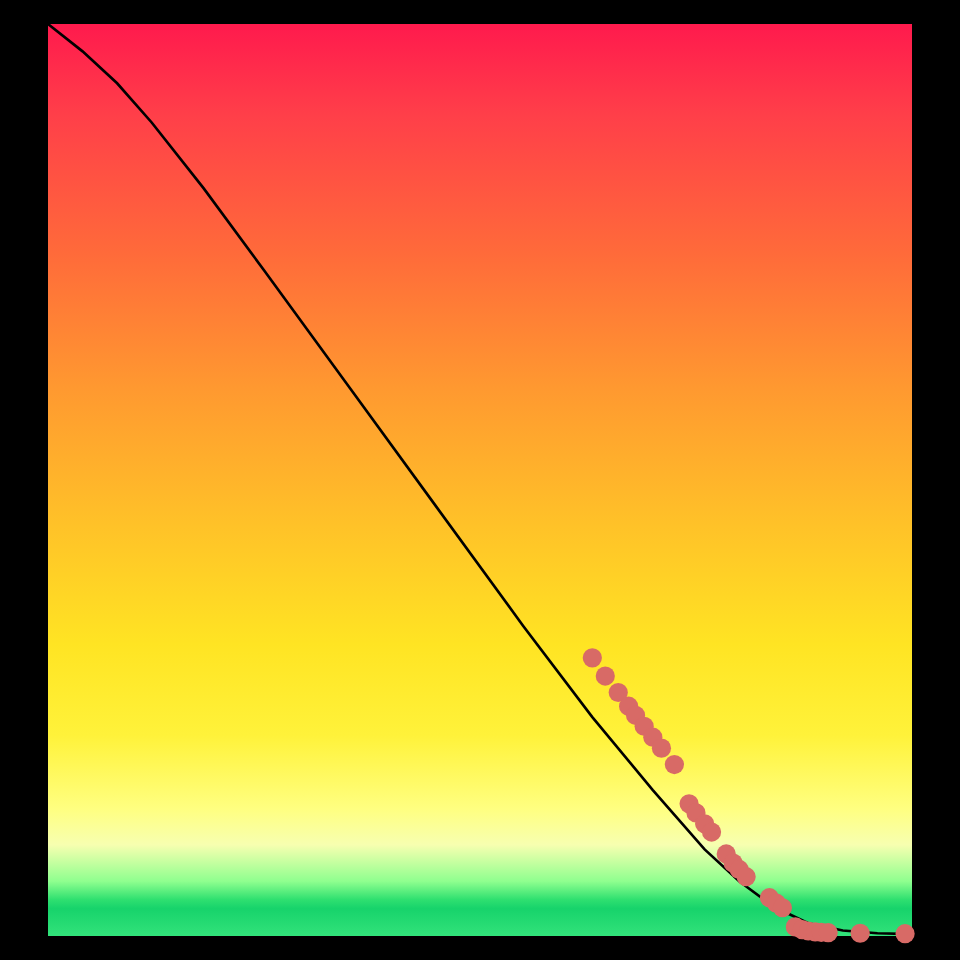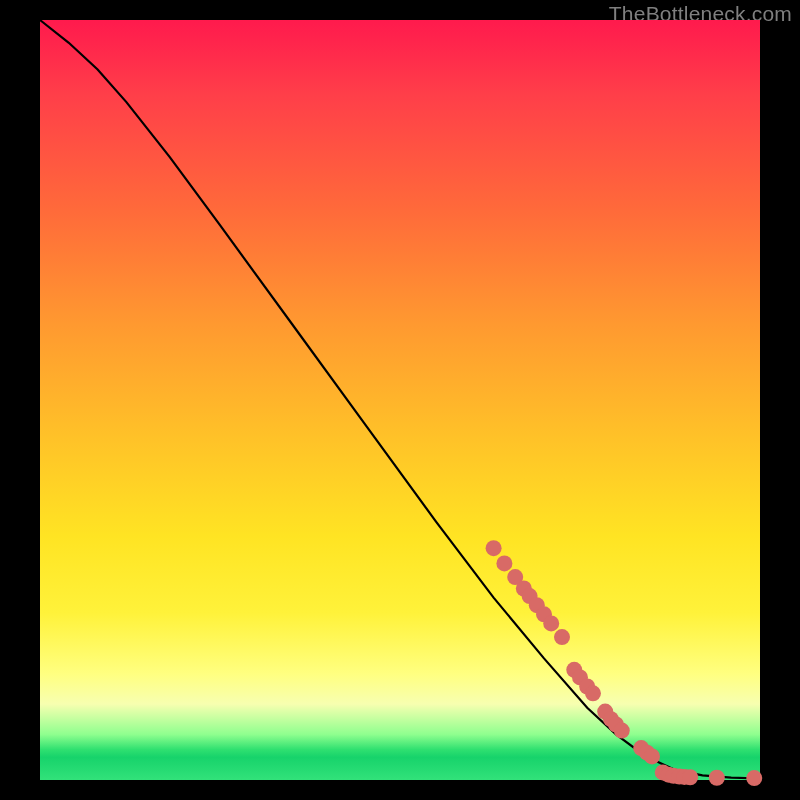--- a/index.html
+++ b/index.html
@@ -58,21 +58,20 @@
     top: 0;
     width: 720px;
     height: 760px;
     overflow: visible;
   }
 </style>
 </head>
 <body>
 
 <div class="outer">
-  <div class="watermark">TheBottleneck.com</div>
   <div class="plot-area">
     <svg class="curve" viewBox="0 0 720 760" preserveAspectRatio="none">
       <path id="curve-path" fill="none" stroke-width="2.2" d="M 0.00 0.00 L 28.80 22.80 L 57.60 49.40 L 86.40 82.08 L 129.60 136.80 L 180.00 205.20 L 252.00 304.00 L 324.00 402.80 L 396.00 501.60 L 453.60 577.60 L 504.00 638.40 L 547.20 687.80 L 576.00 714.40 L 604.80 735.68 L 633.60 749.36 L 662.40 755.44 L 691.20 757.72 L 720.00 758.48" stroke="#000000"></path>
       <g id="markers-group">
           <circle cx="453.60" cy="528.20" r="8" fill="#d86a66"></circle>
           <circle cx="464.40" cy="543.40" r="8" fill="#d86a66"></circle>
           <circle cx="475.20" cy="557.08" r="8" fill="#d86a66"></circle>
           <circle cx="483.84" cy="568.48" r="8" fill="#d86a66"></circle>
           <circle cx="489.60" cy="576.08" r="8" fill="#d86a66"></circle>
           <circle cx="496.80" cy="585.20" r="8" fill="#d86a66"></circle>

